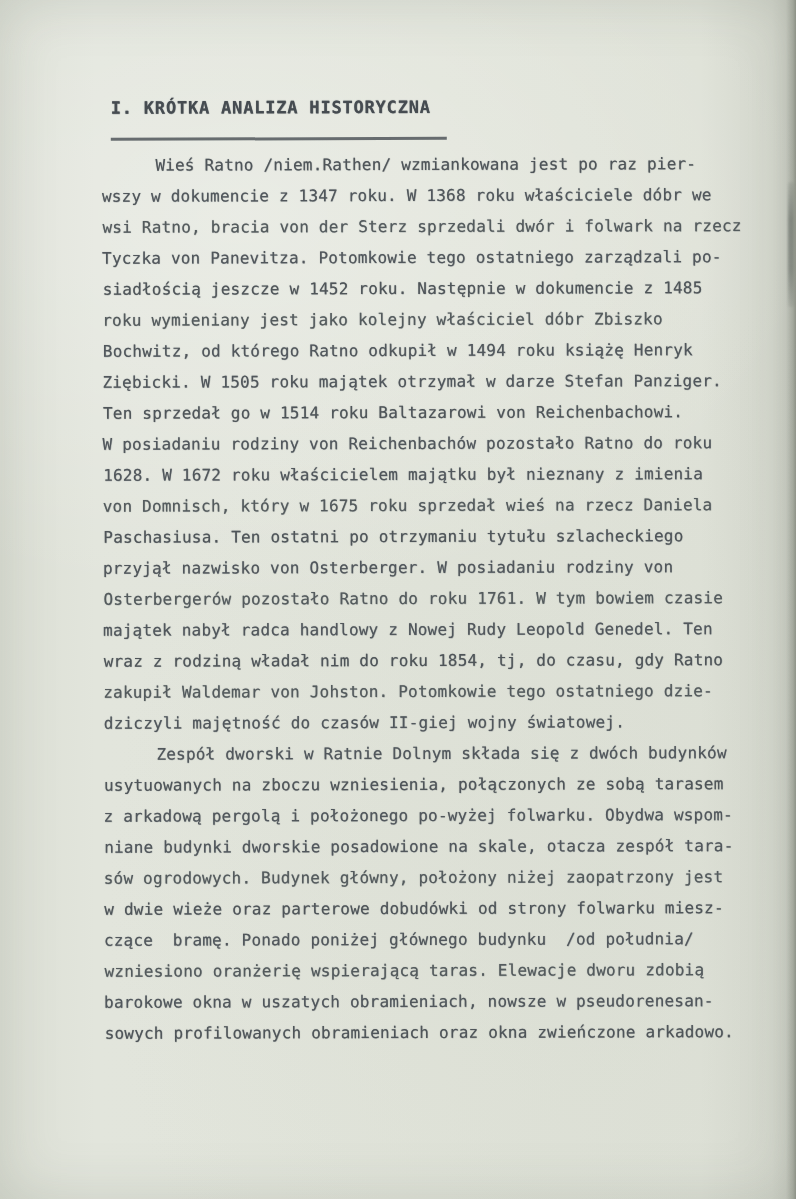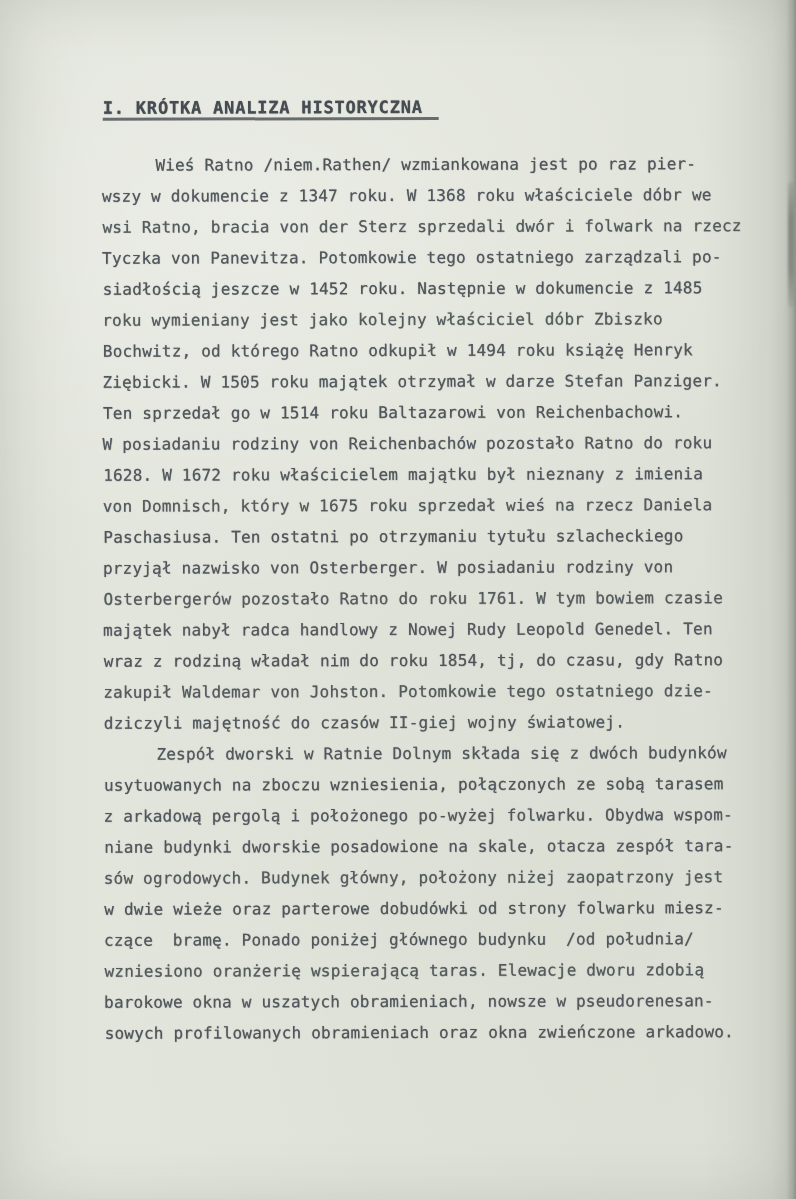--- a/index.html
+++ b/index.html
@@ -22,29 +22,29 @@
       linear-gradient(90deg, #dcdfd5 0%, #e2e5dc 12%, #e1e4da 55%, #dfe2d8 88%, #d3d6cc 97%, #c2c5bb 100%);
     box-shadow: inset 0 0 55px rgba(116,122,110,0.22);
   }
   .page-inner {
     position: absolute;
     left: 0; top: 0; right: 0; bottom: 0;
     transform: rotate(-0.15deg);
   }
   .heading {
     position: absolute;
-    left: 104px;
+    left: 112px;
     top: 97px;
     font-size: 17px;
     font-weight: 600;
     letter-spacing: 0.8px;
     color: #464c51;
     text-shadow: 0 0 1px rgba(70,78,84,0.65), 0.4px 0.4px 0.6px rgba(70,78,84,0.4);
     border-bottom: 3px solid rgba(74,80,86,0.82);
-    padding-bottom: 0;
+    padding-bottom: 20px;
     padding-right: 16px;
     display: inline-block;
     white-space: pre;
   }
   .doc-body {
     position: absolute;
     left: 103px;
     top: 149px;
     width: 660px;
   }

